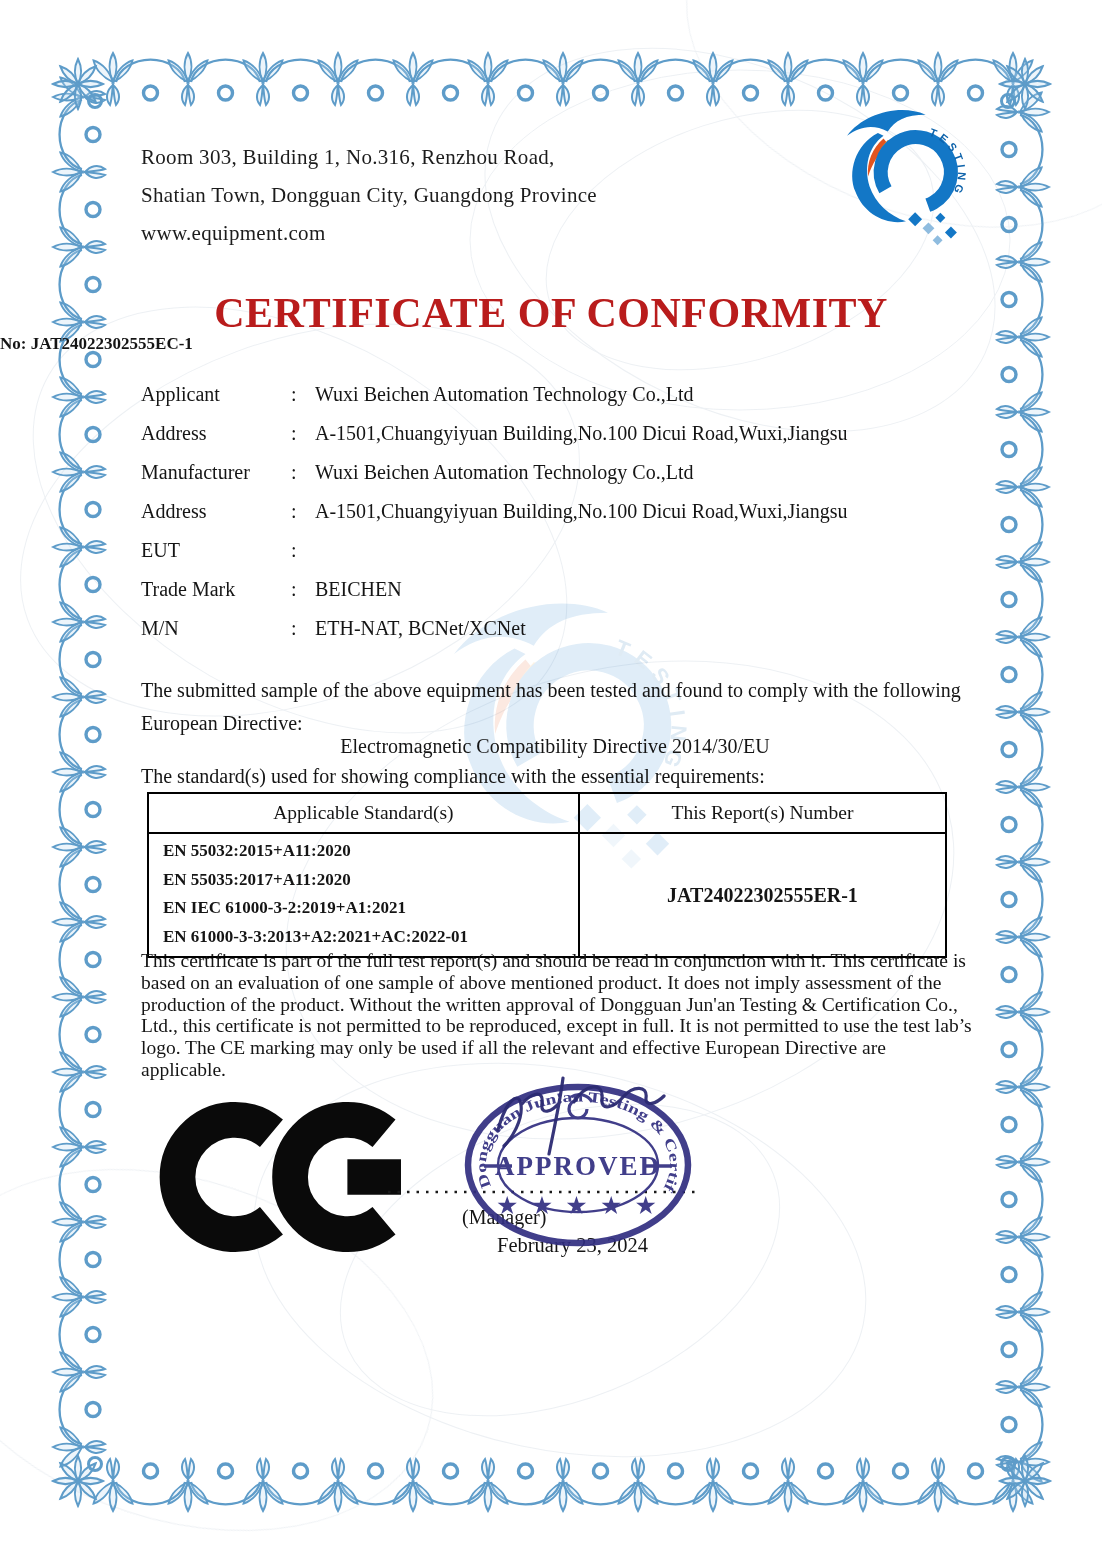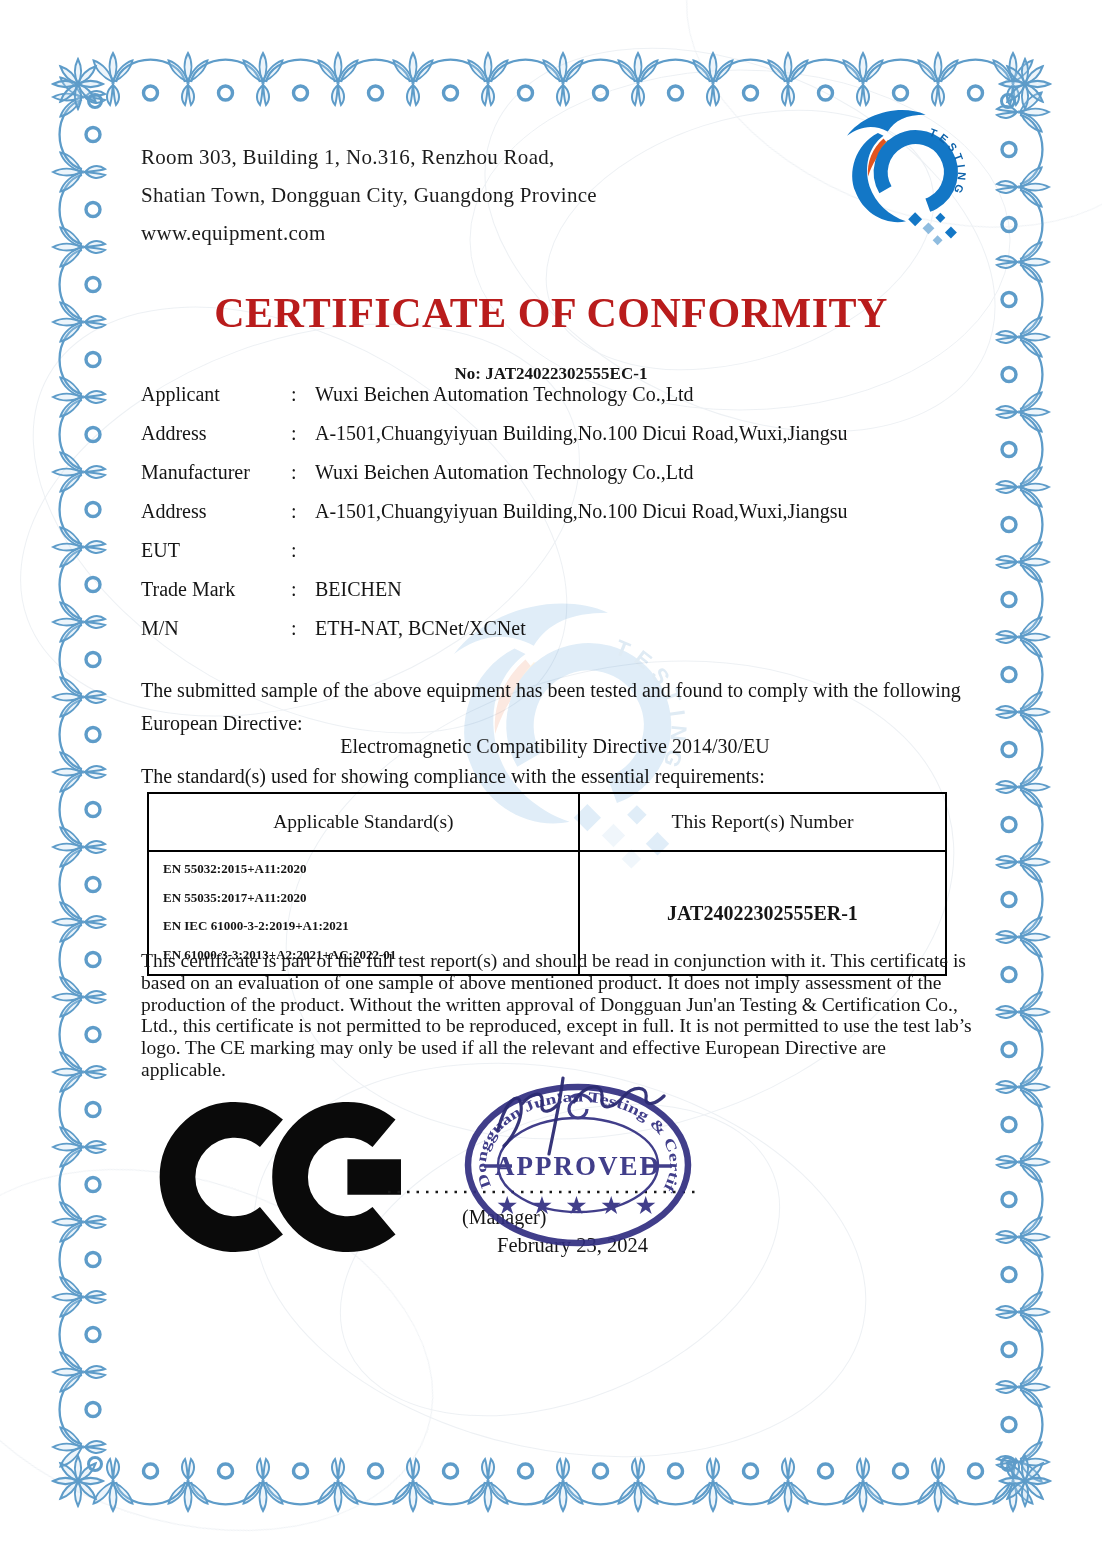--- a/index.html
+++ b/index.html
@@ -10,37 +10,37 @@
   svg.layer{position:absolute;left:0;top:0;width:1102px;height:1559px;}
   #bg{z-index:0}
   #overlay{z-index:3;pointer-events:none}
   .content{position:absolute;left:0;top:0;width:1102px;height:1311px;z-index:1}
 
   .addr{position:absolute;left:141px;top:138px;font-size:21px;line-height:38px;color:#1c1c1c;letter-spacing:.3px}
   .logo{position:absolute;left:830px;top:102px;width:152px;height:146px}
 
   .title{position:absolute;left:0;top:289px;width:100%;text-align:center;
          font-size:42px;font-weight:bold;letter-spacing:.5px;color:#b91c1c}
-  .certno{position:absolute;left:0;top:364px;width:100%;text-align:center;font-size:17px;font-weight:bold}
+  .certno{position:absolute;left:0;top:334px;width:100%;font-size:17px;font-weight:bold}
 
   .fields{position:absolute;left:141px;top:381px;width:835px}
   .frow{display:flex;margin-bottom:13px;font-size:20px;line-height:26px}
   .flabel{width:150px}
   .fcolon{width:24px}
   .fvalue{flex:1}
 
   .intro{position:absolute;left:141px;top:674px;width:835px;font-size:20px;line-height:33px}
   .directive{position:absolute;left:4px;top:735px;width:100%;text-align:center;font-size:20px;font-weight:normal}
   .stdintro{position:absolute;left:141px;top:765px;font-size:20px}
 
   table.ctable{position:absolute;left:147px;top:792px;width:800px;border-collapse:collapse;
                border:2px solid #000;font-size:20px}
-  .ctable th{border:2px solid #000;font-weight:normal;text-align:center;padding:17px 2px;font-size:19.5px}
+  .ctable th{border:2px solid #000;font-weight:normal;text-align:center;padding:8px 2px;font-size:19.5px}
   .ctable td{border:2px solid #000;vertical-align:middle}
-  .std-cell{width:54%;font-weight:bold;padding:3px 16px 5px 14px;line-height:28.5px;font-size:13px}
+  .std-cell{width:54%;font-weight:bold;padding:3px 16px 5px 14px;line-height:28.5px;font-size:17px}
   .rep-cell{text-align:center;font-weight:bold;font-size:20px}
 
   .disclaimer{position:absolute;left:141px;top:950px;width:834px;font-size:19.5px;line-height:21.8px}
 
   .ce{position:absolute;left:158px;top:1097px;width:268px;height:160px}
 
   .manager{position:absolute;left:462px;top:1206px;width:220px;text-align:left;font-size:20px}
   .issuedate{position:absolute;left:450px;top:1234px;width:245px;text-align:center;font-size:20.5px}
 </style>
 </head>

